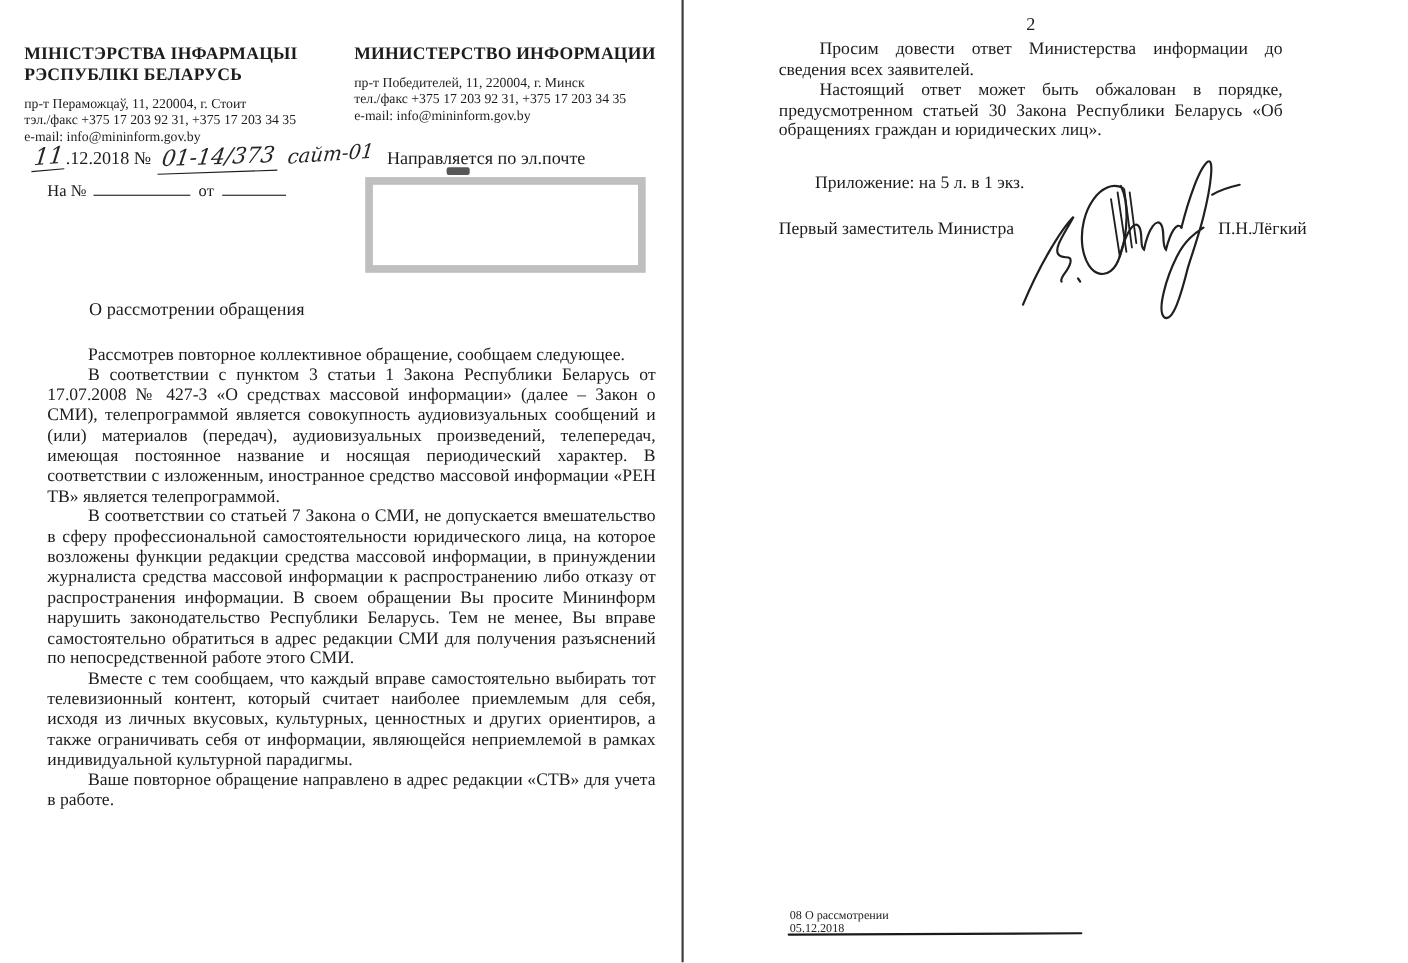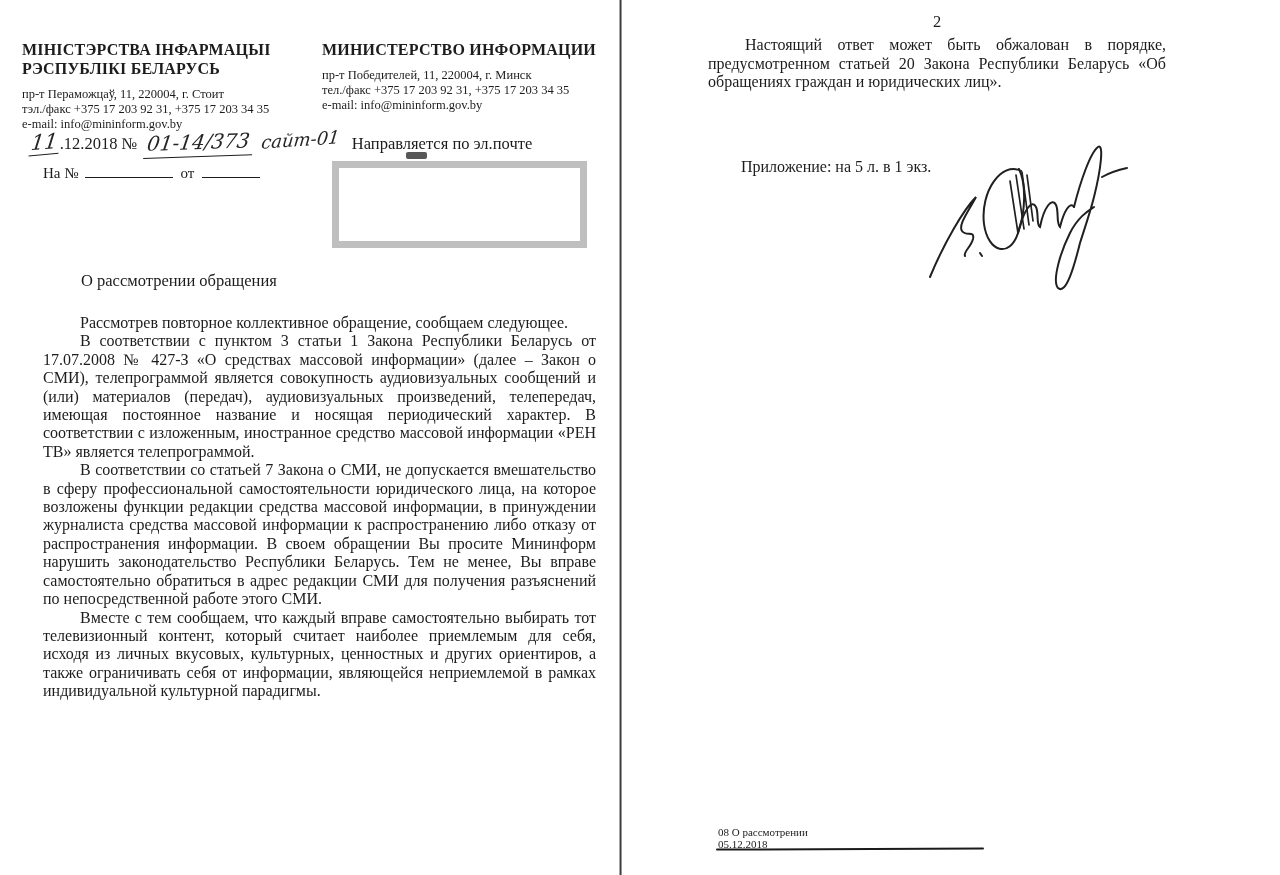--- a/index.html
+++ b/index.html
@@ -102,35 +102,41 @@
     <div class="smudge"></div>
     <div class="redaction-box"></div>
 
     <div class="subject">О рассмотрении обращения</div>
 
     <div class="body1 body-text">
       <p>Рассмотрев повторное коллективное обращение, сообщаем следующее.</p>
       <p>В соответствии с пунктом 3 статьи 1 Закона Республики Беларусь от 17.07.2008 № 427-З «О средствах массовой информации» (далее – Закон о СМИ), телепрограммой является совокупность аудиовизуальных сообщений и (или) материалов (передач), аудиовизуальных произведений, телепередач, имеющая постоянное название и носящая периодический характер. В соответствии с изложенным, иностранное средство массовой информации «РЕН ТВ» является телепрограммой.</p>
       <p>В соответствии со статьей 7 Закона о СМИ, не допускается вмешательство в сферу профессиональной самостоятельности юридического лица, на которое возложены функции редакции средства массовой информации, в принуждении журналиста средства массовой информации к распространению либо отказу от распространения информации. В своем обращении Вы просите Мининформ нарушить законодательство Республики Беларусь. Тем не менее, Вы вправе самостоятельно обратиться в адрес редакции СМИ для получения разъяснений по непосредственной работе этого СМИ.</p>
       <p>Вместе с тем сообщаем, что каждый вправе самостоятельно выбирать тот телевизионный контент, который считает наиболее приемлемым для себя, исходя из личных вкусовых, культурных, ценностных и других ориентиров, а также ограничивать себя от информации, являющейся неприемлемой в рамках индивидуальной культурной парадигмы.</p>
+      <p>Ваше повторное обращение направлено в адрес редакции «СТВ» для учета в работе.</p>
     </div>
   </section>
 
   <div class="page-divider"></div>
 
   <section class="page page-right">
 
     <div class="pagenum">2</div>
 
     <div class="body2 body-text">
-      <p>Настоящий ответ может быть обжалован в порядке, предусмотренном статьей 20 Закона Республики Беларусь «Об обращениях граждан и юридических лиц».</p>
+      <p>Просим довести ответ Министерства информации до сведения всех заявителей.</p>
+      <p>Настоящий ответ может быть обжалован в порядке, предусмотренном статьей 30 Закона Республики Беларусь «Об обращениях граждан и юридических лиц».</p>
     </div>
 
     <div class="attachment">Приложение: на 5 л. в 1 экз.</div>
 
+    <div class="signer-row">
+      <span>Первый заместитель Министра</span>
+      <span>П.Н.Лёгкий</span>
+    </div>
 
     <svg class="signature-svg" viewBox="0 0 215 185" fill="none" xmlns="http://www.w3.org/2000/svg">
       <g stroke="#202020" stroke-width="2" stroke-linecap="round" fill="none">
 
         <path d="M8,152 C22,118 42,84 54,72 C46,87 36,100 40,106 C44,112 53,105 51,114 C49,122 41,127 43,131"></path>
         <path d="M58,128 l2,3"></path>
 
         <path d="M99,46 C80,36 58,66 62,99 C66,128 88,133 96,108 C104,86 104,58 97,44"></path>
 
         <path d="M88,56 L96,108 M94,50 L102,104 M100,47 L107,100 M105,50 L111,96" stroke-width="1.7"></path>

